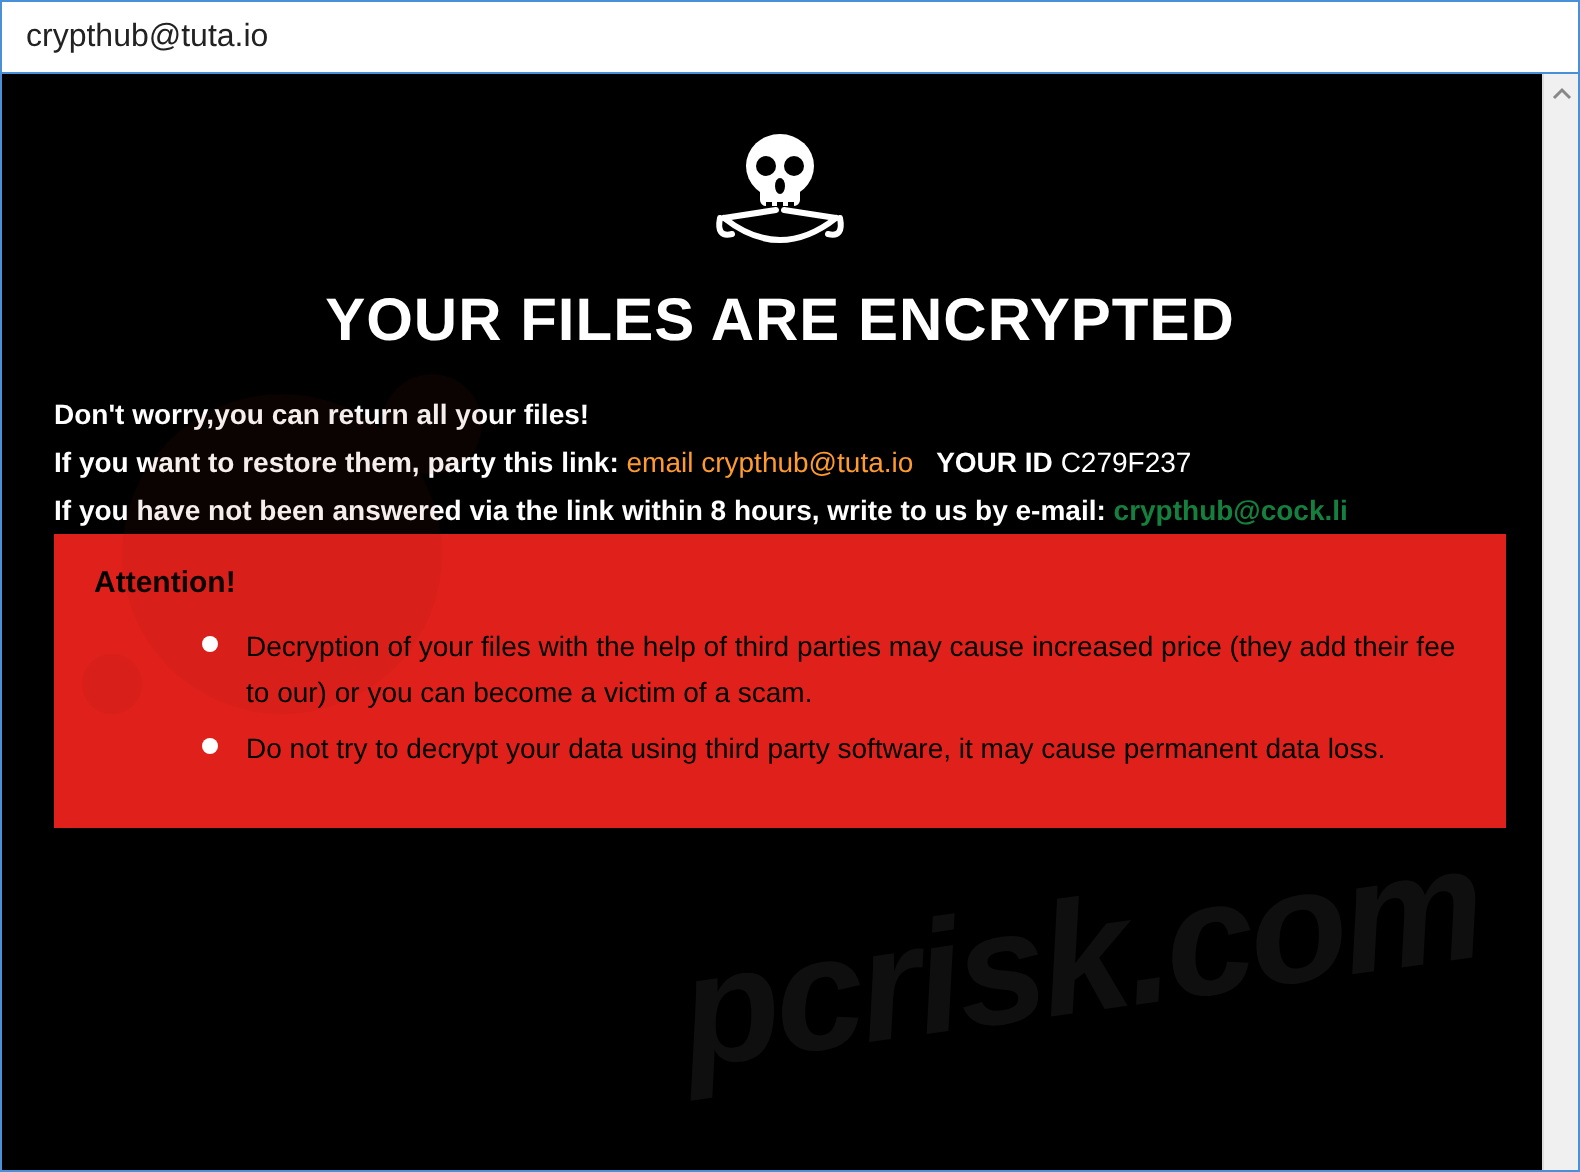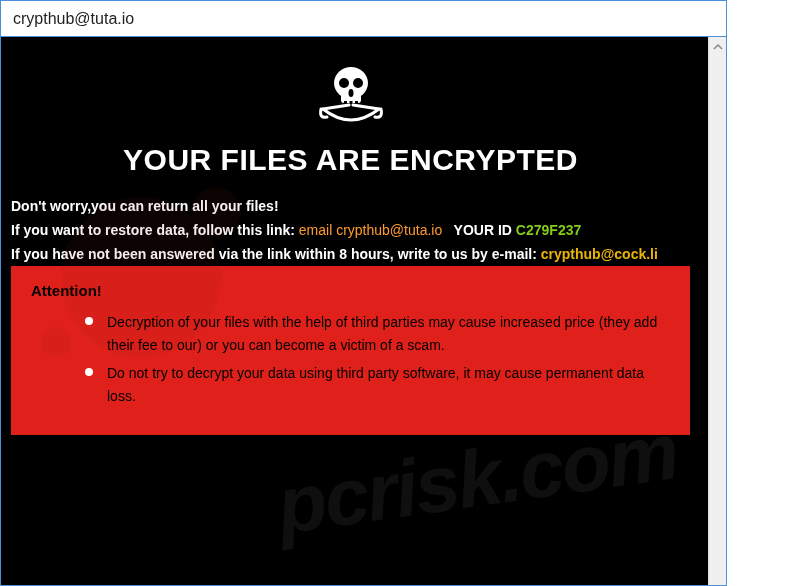--- a/index.html
+++ b/index.html
@@ -4,42 +4,42 @@
   <style>
     * { margin: 0; padding: 0; box-sizing: border-box; }
     body {
       width: 790px;
       height: 586px;
       background: #fff;
       font-family: Arial, sans-serif;
       overflow: hidden;
     }
     .window {
-      width: 727px;
+      width: 790px;
       height: 586px;
       border: 1px solid #4a90d9;
     }
     .titlebar {
       height: 36px;
       background: #fff;
       border-bottom: 1px solid #4a90d9;
       display: flex;
       align-items: center;
       padding: 0 12px;
       font-size: 16px;
       color: #222;
     }
     .content-area {
       display: flex;
       height: calc(586px - 38px);
     }
     .main-panel {
       flex: 1;
       background: #000;
-      padding: 18px 18px 18px 10px;
+      padding: 18px 18px 18px 26px;
       position: relative;
     }
     .scrollbar-track {
       width: 18px;
       background: #f0f0f0;
       position: relative;
       border-left: 1px solid #ddd;
     }
     .scroll-arrow-up {
       position: absolute;
@@ -67,22 +67,22 @@
       letter-spacing: 0.5px;
     }
     .intro {
       color: #fff;
       font-size: 14px;
       line-height: 1.7;
       font-weight: bold;
       margin-bottom: 0;
     }
     .hl-orange { color: #ff9a2e; font-weight: normal; }
-    .hl-red { color: #84cc16; font-weight: bold; }
-    .hl-yellow { color: #eab308; font-weight: bold; }
+    .hl-red { color: #ffffff; font-weight: normal; }
+    .hl-yellow { color: #15803d; font-weight: bold; }
     .attention-box {
       background: #e0201a;
       padding: 16px 14px 22px 14px;
       color: #000000;
     }
     .attention-title {
       font-weight: bold;
       font-size: 15px;
       margin-bottom: 12px;
       margin-left: 6px;
@@ -173,21 +173,21 @@
               <path d="M 68 48 L 42 44"></path>
             </g>
           </svg>
         </span>
         <div class="headline">YOUR FILES ARE ENCRYPTED</div>
       </div>
 
       <div class="intro">
         <div>Don't worry,you can return all your files!</div>
         <div>
-          <span>If you want to restore data, follow this link: </span><span class="hl-orange">email crypthub@tuta.io</span><span style="white-space:pre;">   YOUR ID </span><span class="hl-red">C279F237</span>
+          <span>If you want to restore them, party this link: </span><span class="hl-orange">email crypthub@tuta.io</span><span style="white-space:pre;">   YOUR ID </span><span class="hl-red">C279F237</span>
         </div>
         <div>
           <span>If you have not been answered via the link within 8 hours, write to us by e-mail: </span><span class="hl-yellow">crypthub@cock.li</span>
         </div>
       </div>
 
       <div class="attention-box">
         <div class="attention-title">Attention!</div>
         <ul class="attention-list">
           <li>Decryption of your files with the help of third parties may cause increased price (they add their fee to our) or you can become a victim of a scam.</li>

